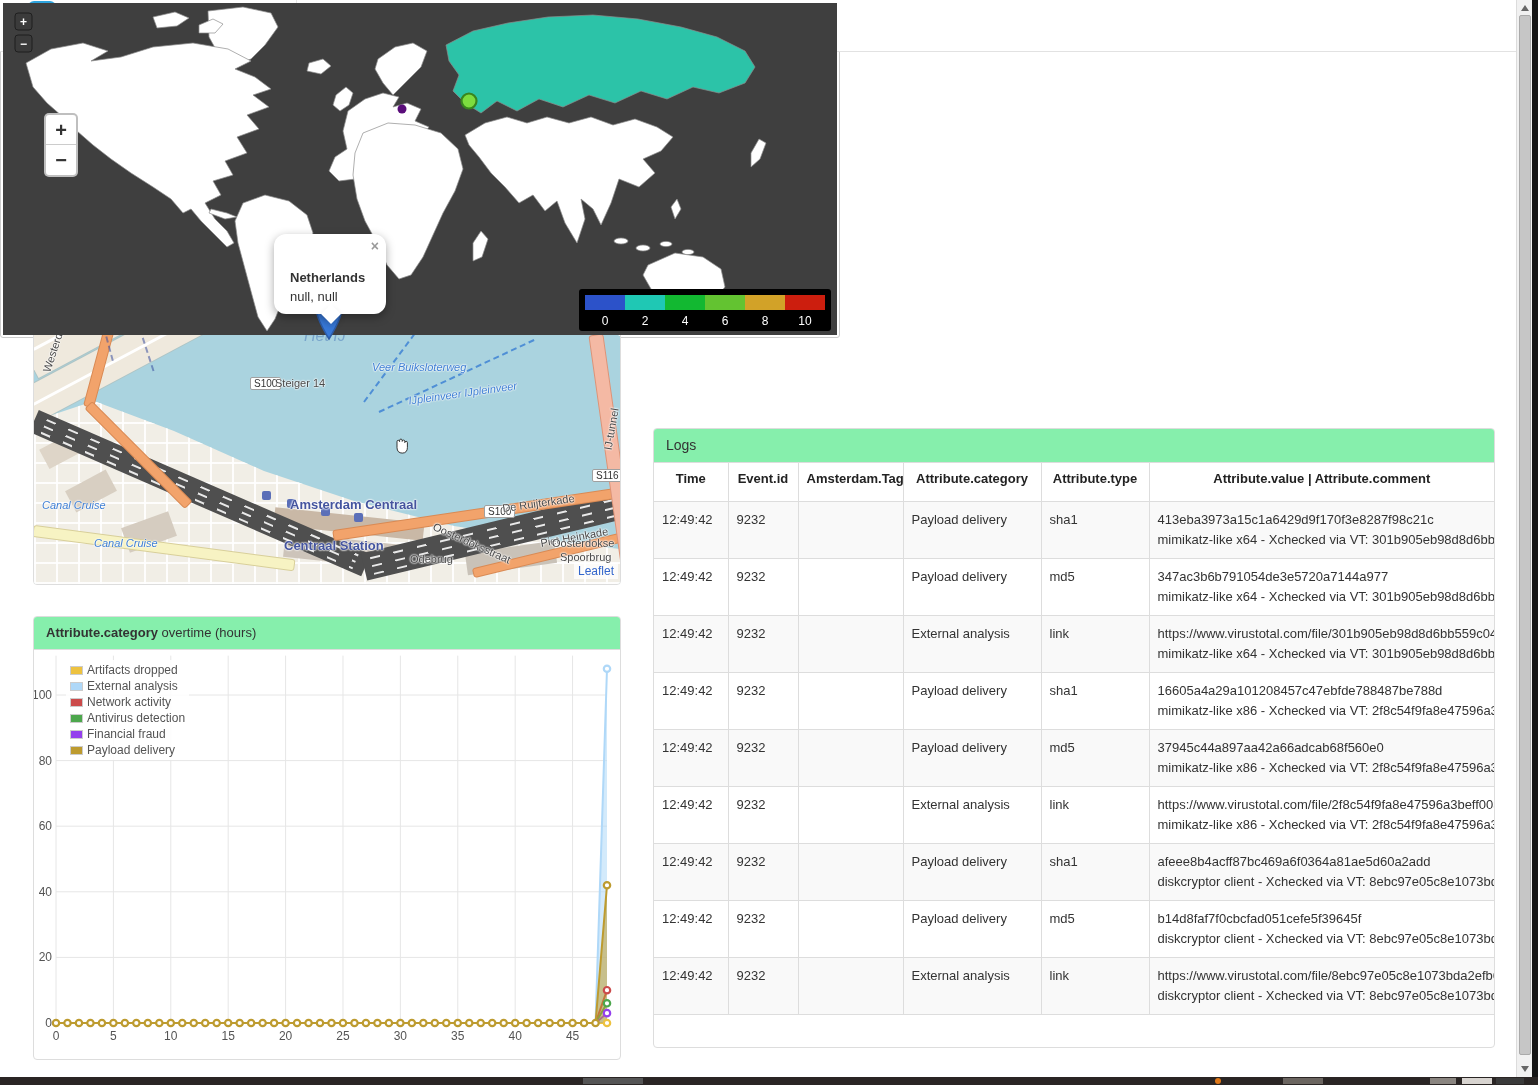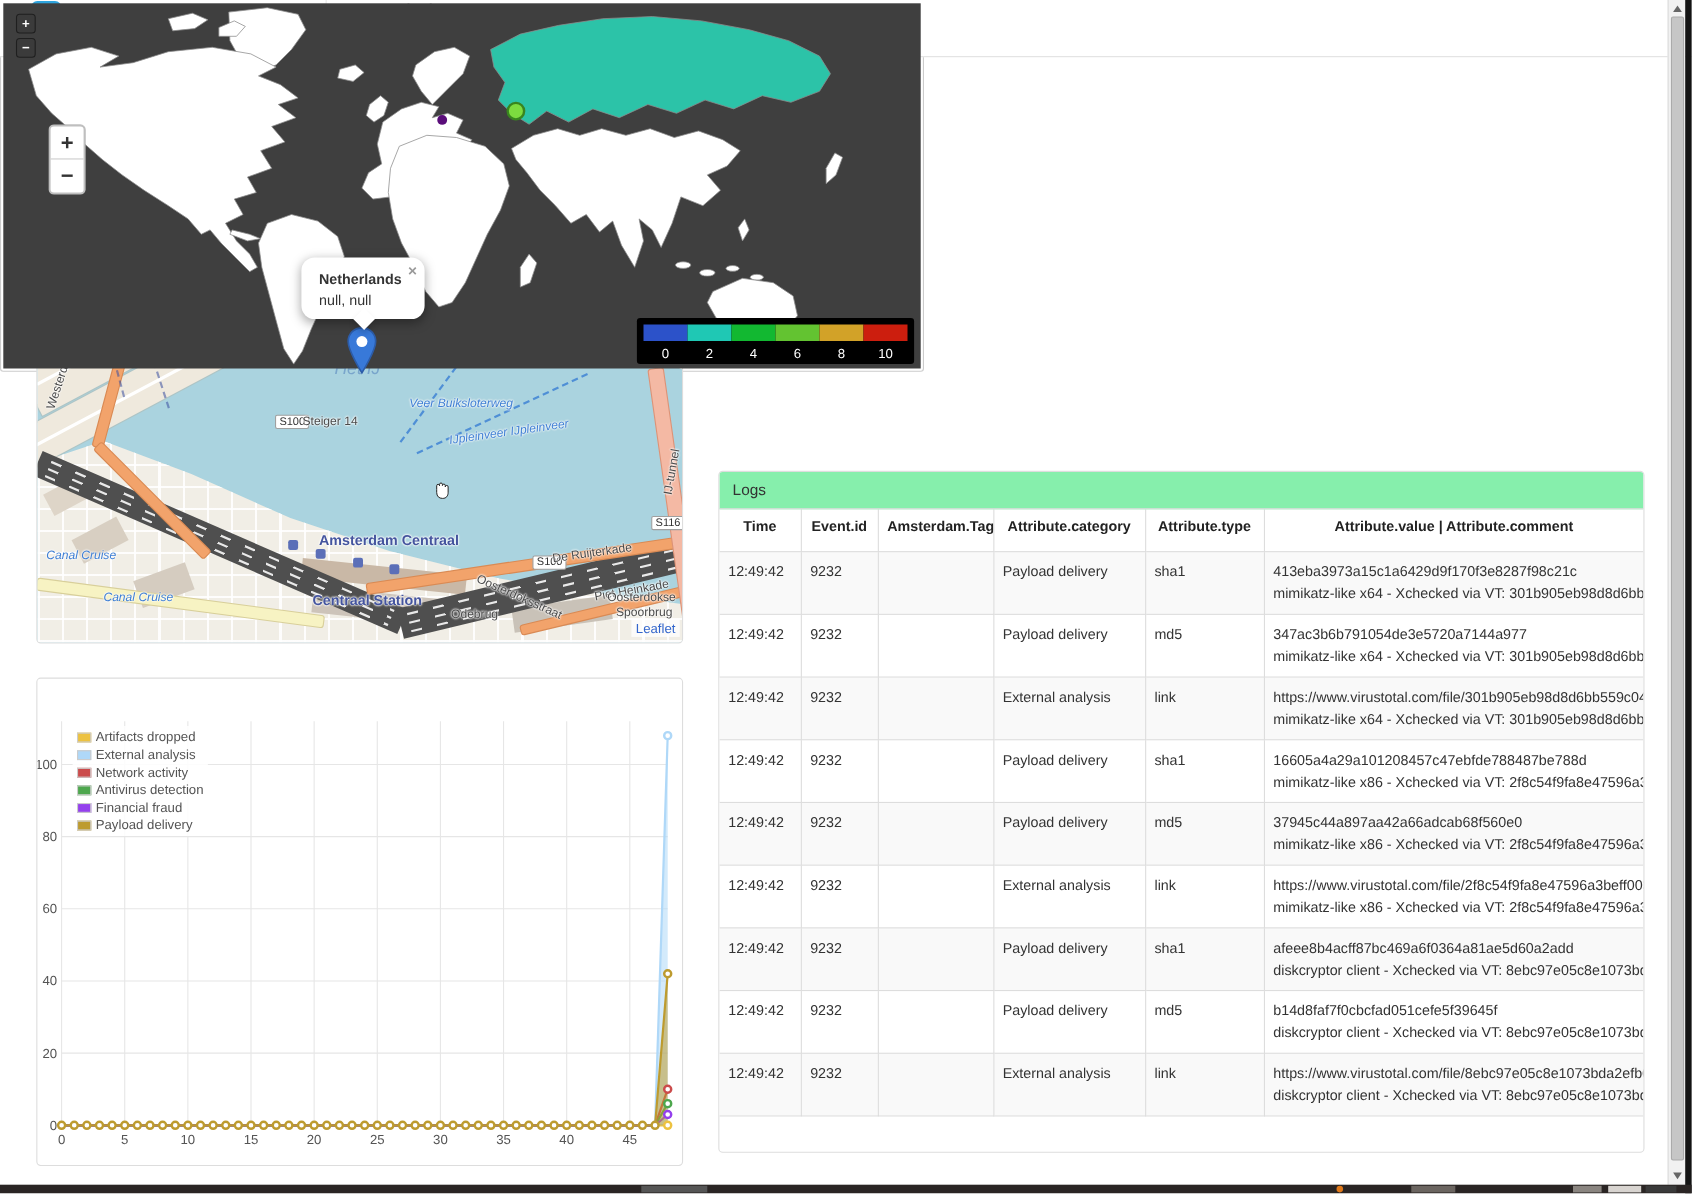--- a/index.html
+++ b/index.html
@@ -58,21 +58,21 @@
   .mlabel { position:absolute; white-space:nowrap; font-size:11px; color:#4a4a4a; text-shadow:0 0 2px #fff,0 0 2px #fff,0 0 2px #fff; }
   .mlabel.city { font-size:13px; font-weight:bold; color:#44549e; }
   .mlabel.water { font-size:16px; font-style:italic; color:#79a5cb; text-shadow:none; }
   .mlabel.canal { font-size:11px; font-style:italic; color:#3f7fd4; }
   .mlabel.badge { font-size:10px; color:#333; background:#fff; border:1px solid #a0a0a0; border-radius:2px; padding:0 3px; text-shadow:none; }
   .mlabel.attr { font-size:12px; color:#3366cc; background:rgba(255,255,255,.75); padding:1px 4px; text-shadow:none; }
   .lzoom { position:absolute; left:10px; top:12px; width:34px; border:2px solid rgba(0,0,0,.25); border-radius:5px; background:#fff; z-index:30; }
   .lzoom div { width:30px; height:30px; text-align:center; line-height:30px; font-size:20px; font-weight:bold; color:#333; }
   .lzoom div:first-child { border-bottom:1px solid #ccc; }
   .popup { position:absolute; left:240px; top:133px; width:112px; background:#fff; border-radius:12px; box-shadow:0 3px 10px rgba(0,0,0,.35); padding:12px 18px 10px 16px; z-index:25; }
-  .popup .pt { font-size:13px; font-weight:bold; color:#333; }
+  .popup .pt { font-size:13px; font-weight:bold; color:#333;margin-top:24px; }
   .popup .pb { font-size:13px; color:#333; margin-top:4px; }
   .popup .px { position:absolute; right:7px; top:4px; color:#9a9a9a; font-size:14px; font-weight:bold; cursor:pointer; }
   .popup .tail { position:absolute; left:50px; bottom:-7px; width:14px; height:14px; background:#fff; transform:rotate(45deg); box-shadow:3px 3px 6px rgba(0,0,0,.15); }
   #pin { position:absolute; left:281px; top:196px; z-index:24; }
   #hand-cursor { position:absolute; left:358px; top:334px; z-index:40; }
 
   
   #attr-panel { left:33px; top:616px; width:588px; height:444px; }
   #attr-head { height:33px; line-height:32px; padding:0 12px; font-size:13px; }
   #attr-head b { font-weight:bold; }
@@ -212,21 +212,21 @@
         <div class="mlabel badge" style="left: 558px; top: 368px;">S116</div>
         <div class="mlabel" style="left: 48px; top: 202px;">Westerdoksluis</div>
         <div class="mlabel" style="left: -16px; top: 226px; transform: rotate(-72deg);">Westerdokskade</div>
         <div class="mlabel badge" style="left: 138px; top: 104px;">S100</div>
         <div class="mlabel badge" style="left: 216px; top: 276px;">S100</div>
         <div class="mlabel badge" style="left: 450px; top: 404px;">S100</div>
         <div class="mlabel water" style="left: 270px; top: 226px;">Het IJ</div>
         <div class="mlabel" style="left: 241px; top: 276px;">Steiger 14</div>
         <div class="mlabel canal" style="left: 338px; top: 260px;">Veer Buiksloterweg</div>
         <div class="mlabel canal" style="left: 374px; top: 286px; transform: rotate(-8deg);">IJpleinveer IJpleinveer</div>
-        <div class="mlabel city" style="left: 256px; top: 382px;">Amsterdam Centraal</div>
+        <div class="mlabel city" style="left: 256px; top: 396px;">Amsterdam Centraal</div>
         <div class="mlabel canal" style="left: 8px; top: 398px;">Canal Cruise</div>
         <div class="mlabel canal" style="left: 60px; top: 436px;">Canal Cruise</div>
         <div class="mlabel city" style="left: 250px; top: 437px;">Centraal Station</div>
         <div class="mlabel" style="left: 468px; top: 396px; transform: rotate(-8deg);">De Ruijterkade</div>
         <div class="mlabel" style="left: 506px; top: 430px; transform: rotate(-10deg);">Piet Heinkade</div>
         <div class="mlabel" style="left: 396px; top: 436px; transform: rotate(24deg);">Oosterdoksstraat</div>
         <div class="mlabel" style="left: 376px; top: 452px;">Odebrug</div>
         <div class="mlabel" style="left: 518px; top: 436px;">Oosterdokse</div>
         <div class="mlabel" style="left: 526px; top: 450px;">Spoorbrug</div>
         <div class="mlabel" style="left: 556px; top: 322px; transform: rotate(-80deg);">IJ-tunnel</div>
@@ -250,20 +250,23 @@
       <circle cx="14" cy="13.5" r="5" fill="#fff"></circle>
     </svg>
 
     <svg id="hand-cursor" width="20" height="20" viewBox="0 0 20 20">
       <path d="M5 10 V6.6 a1.3 1.3 0 0 1 2.6 0 V5.4 a1.3 1.3 0 0 1 2.6 0 v1 a1.3 1.3 0 0 1 2.6 0 v1.2 a1.3 1.3 0 0 1 2.6 0 V12.5 c0 3.4-1.7 5.6-5.1 5.6 c-3.2 0-5.3-1.9-5.3-5.4 Z" fill="#fff" stroke="#222" stroke-width="0.9"></path>
     </svg>
   </div>
 </div>
 
 <div id="attr-panel" class="panel">
+  <div id="attr-head" class="panel-head">
+    <b>Attribute.category</b><span> overtime (hours)</span>
+  </div>
   <div id="chart-wrap">
     <div class="flot-legend" id="flot-legend">
         <div class="lrow"><span class="lbox" style="background: rgb(237, 194, 64);"></span>Artifacts dropped</div>
         <div class="lrow"><span class="lbox" style="background: rgb(175, 216, 248);"></span>External analysis</div>
         <div class="lrow"><span class="lbox" style="background: rgb(203, 75, 75);"></span>Network activity</div>
         <div class="lrow"><span class="lbox" style="background: rgb(77, 167, 77);"></span>Antivirus detection</div>
         <div class="lrow"><span class="lbox" style="background: rgb(148, 64, 237);"></span>Financial fraud</div>
         <div class="lrow"><span class="lbox" style="background: rgb(189, 155, 47);"></span>Payload delivery</div>
       </div>
     <svg id="chart-svg" width="586" height="409">

